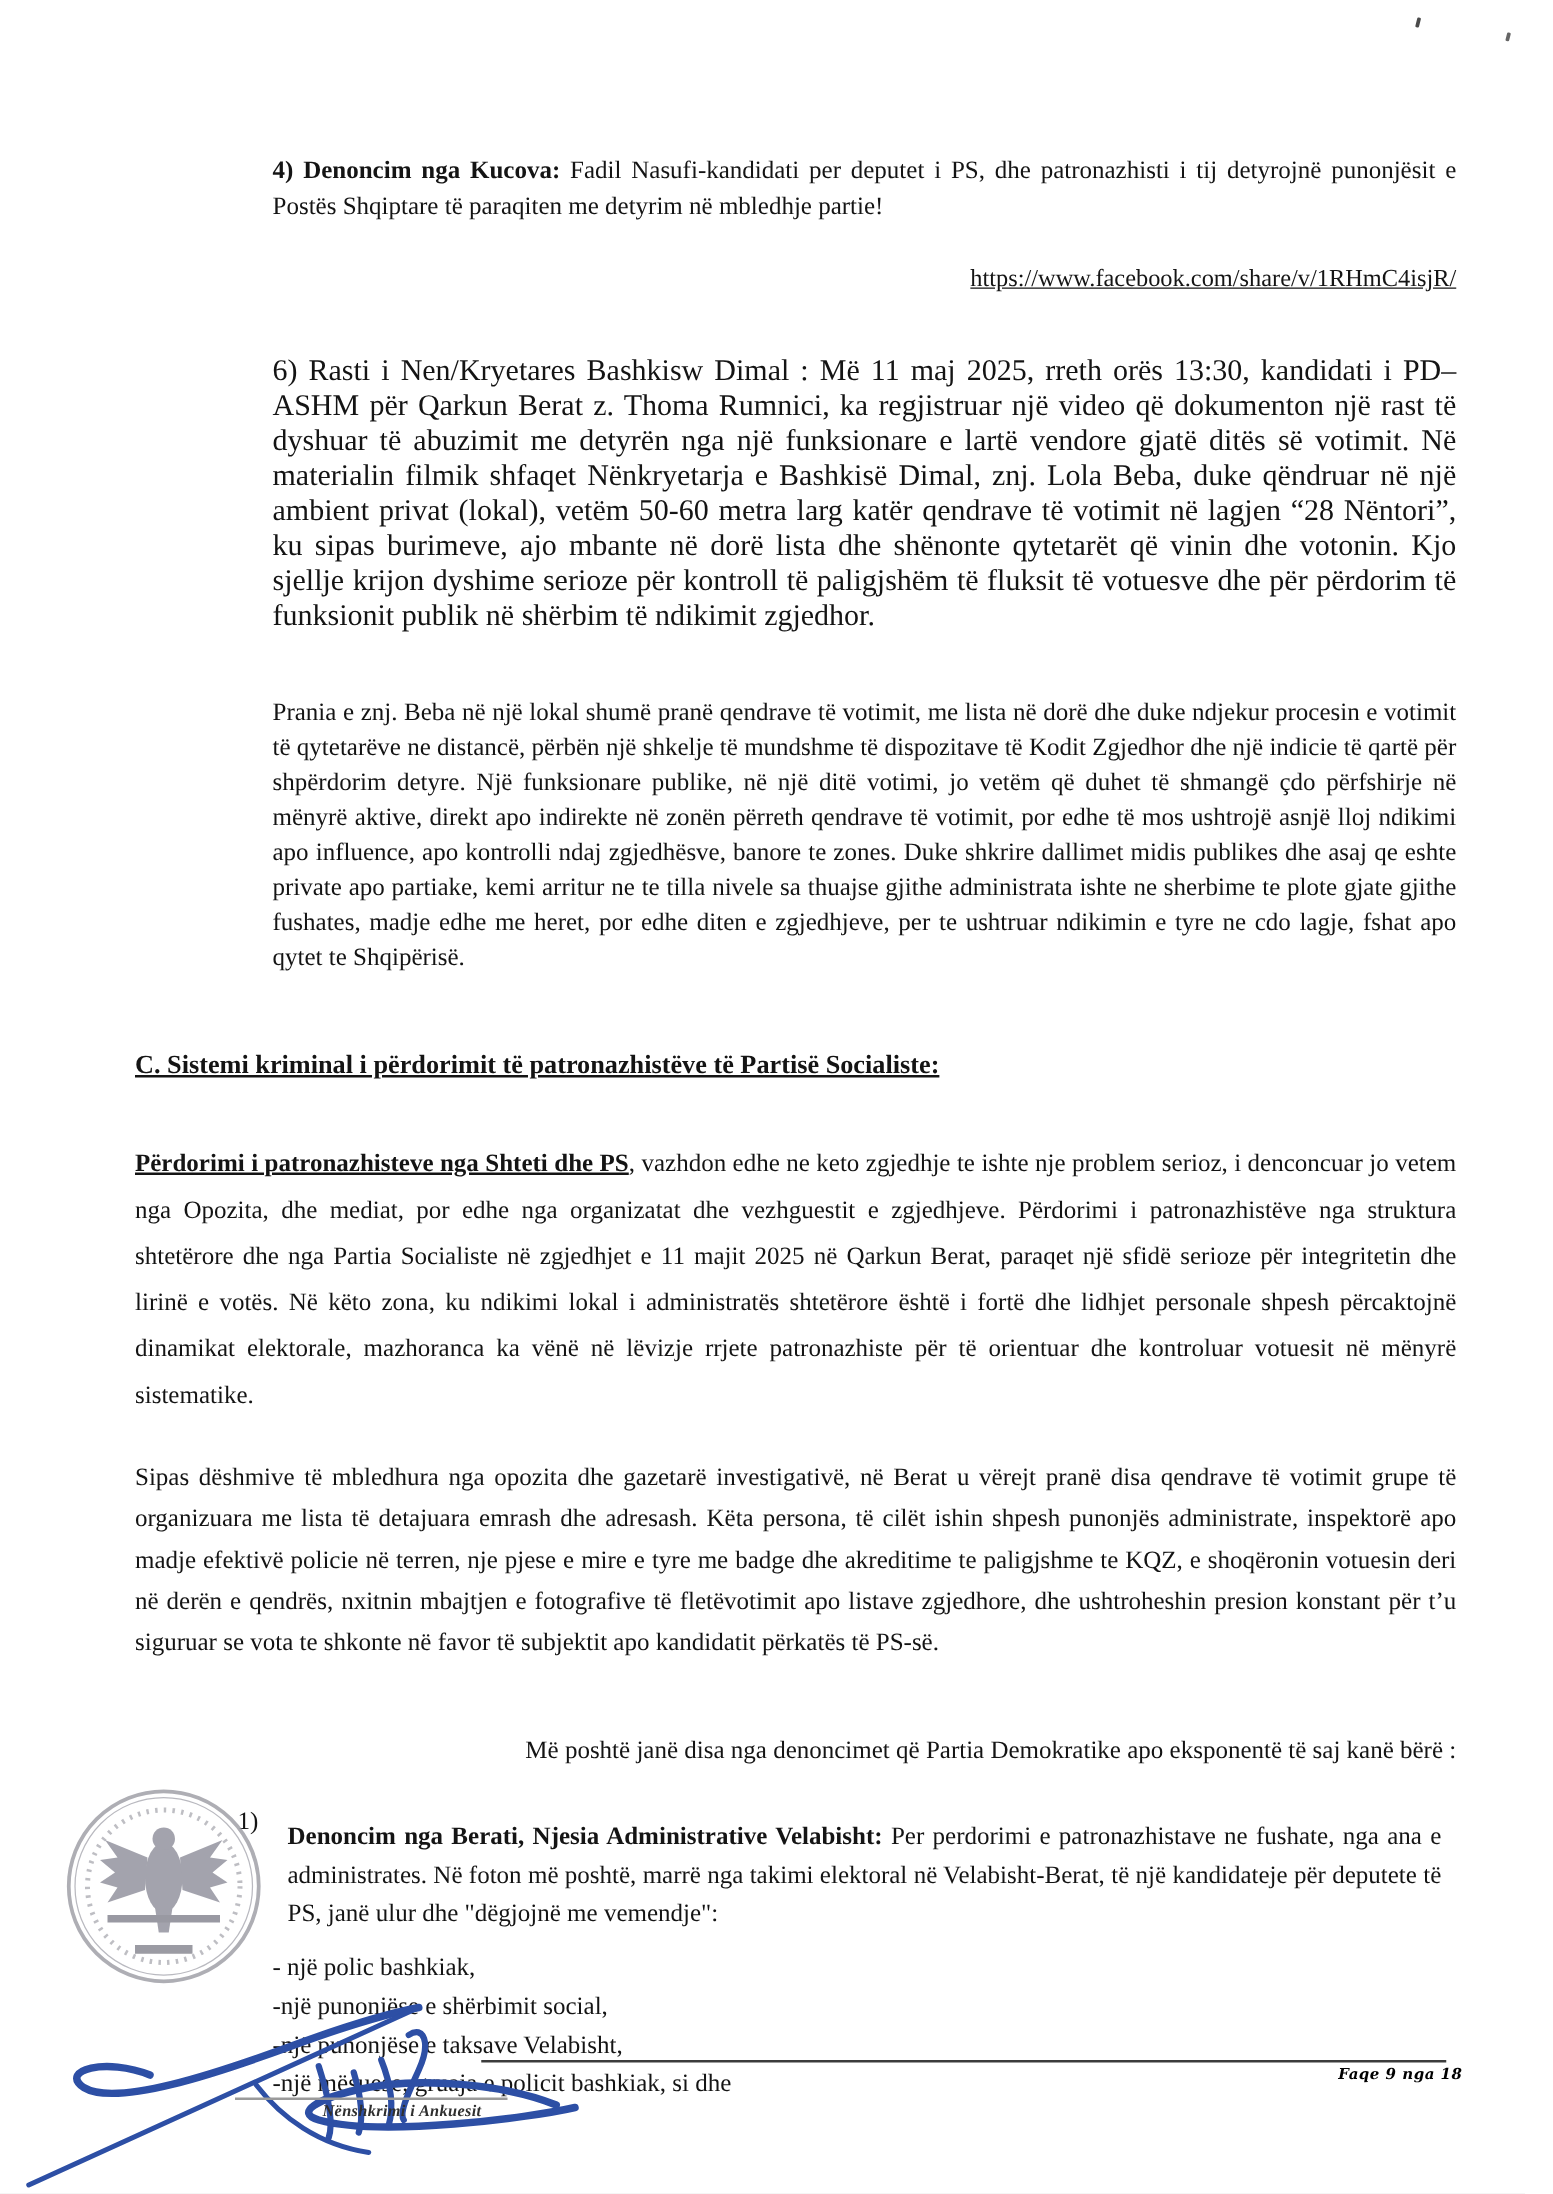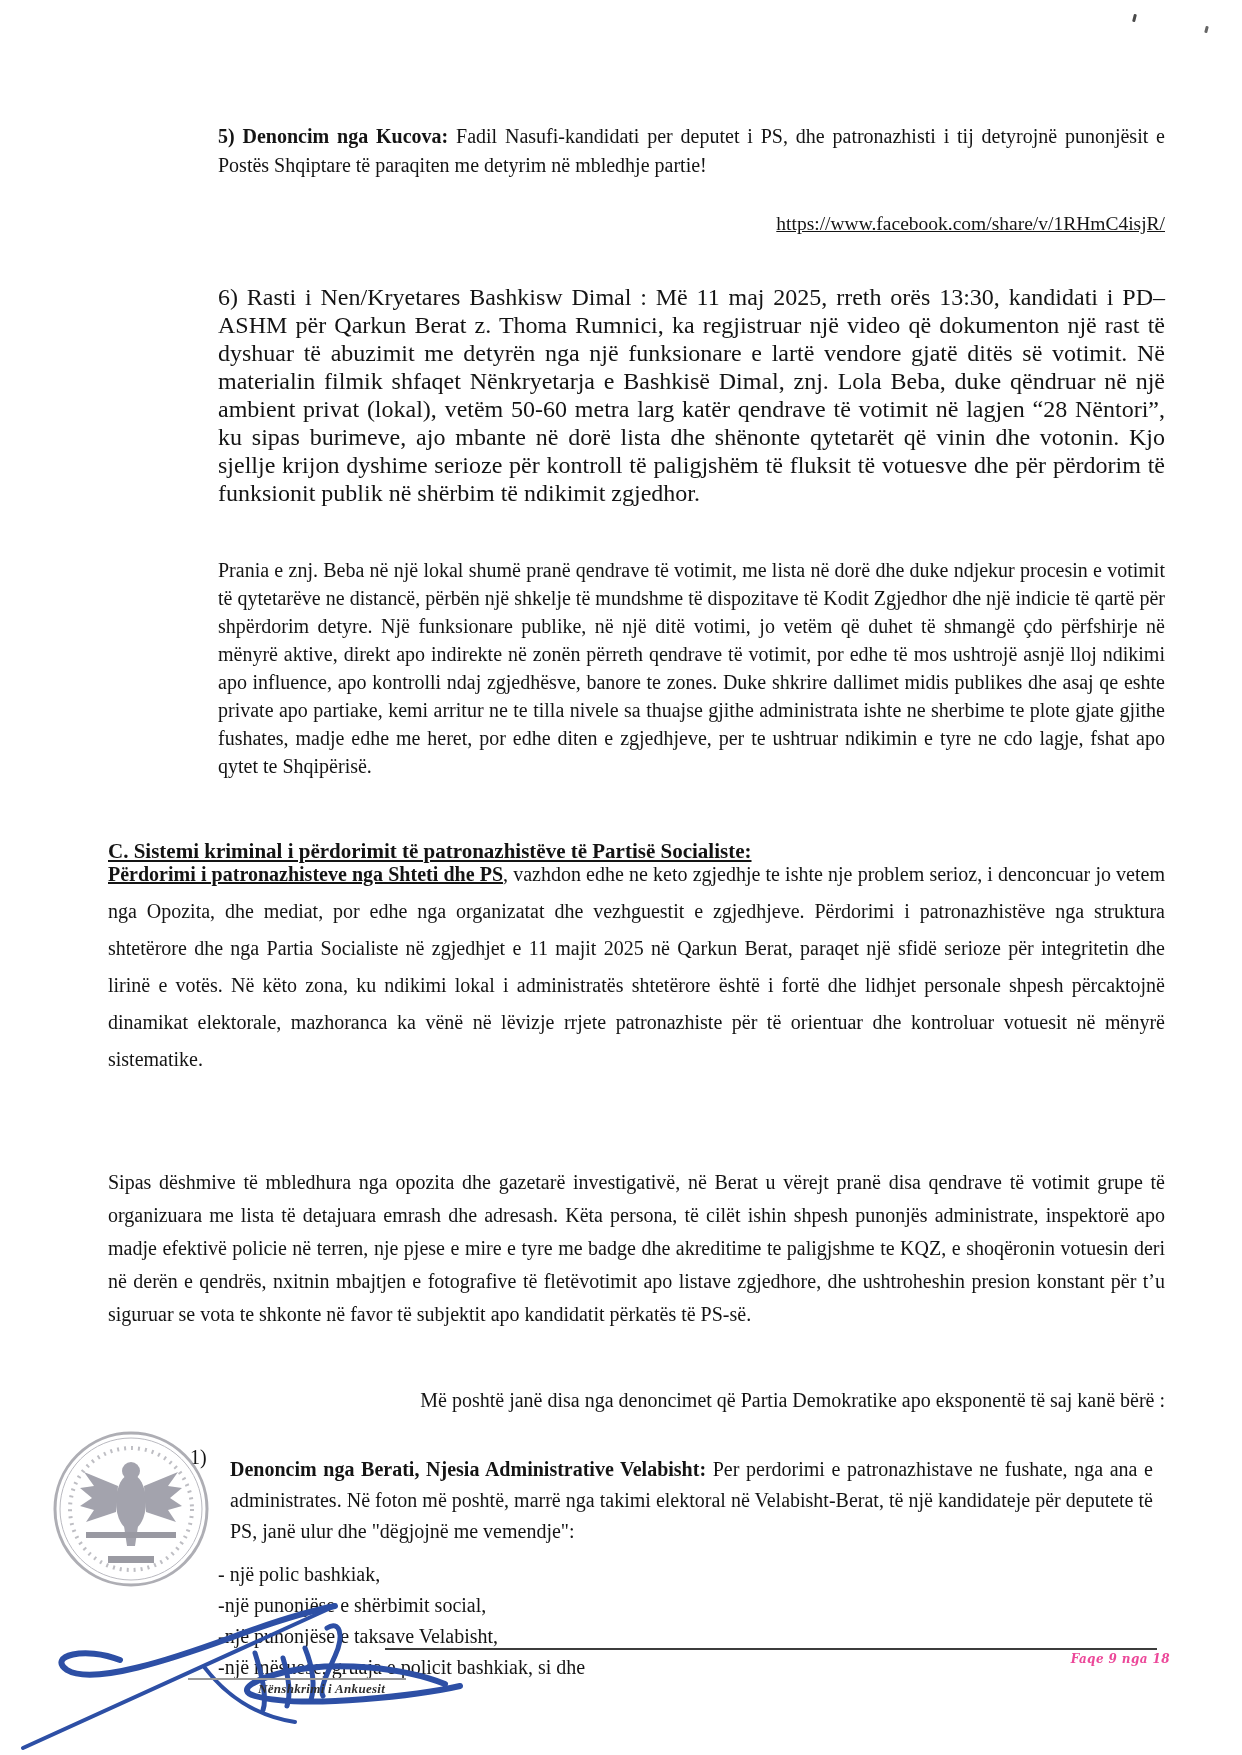--- a/index.html
+++ b/index.html
@@ -22,58 +22,58 @@
   #p5{top:122px;left:218px;width:947px;font-size:20px;line-height:29px;}
   #p5-date{top:180px;left:218px;width:947px;font-size:20px;line-height:29px;text-align:left;}
   #p5-link{top:209px;left:218px;width:947px;font-size:19.5px;line-height:29px;text-align:right;}
   a.doc-link{color:#151515;text-decoration:underline;}
 
   #p6{top:283px;left:218px;width:947px;font-size:24px;line-height:28px;}
   #prania{top:556px;left:218px;width:947px;font-size:20px;line-height:28px;}
 
   
   #headC{top:836px;left:108px;width:1057px;font-size:21px;line-height:30px;font-weight:bold;text-decoration:underline;text-align:left;}
-  #perdorimi{top:856px;left:108px;width:1057px;font-size:20px;line-height:37px;}
+  #perdorimi{top:913px;left:108px;width:1057px;font-size:20px;line-height:37px;}
   #sipas{top:1166px;left:108px;width:1057px;font-size:20px;line-height:33px;}
   #intro{top:1386px;left:155px;width:1010px;font-size:20px;line-height:29px;text-align:right;}
 
   
   #item1{top:1442px;left:190px;width:975px;display:flex;font-size:20px;line-height:31px;}
   #item1 .num{flex:none;width:28px;text-align:left;}
   #item1 .body1{flex:1;}
   #item1 .jtext{text-align:justify;margin:12px;}
   #item1 .list-line{text-align:left;}
 
   
   .speck{background:#4a4a4a;border-radius:1px;}
   #speck1{top:14px;left:1133px;width:3px;height:8px;transform:rotate(14deg);}
   #speck2{top:26px;left:1205px;width:3px;height:7px;transform:rotate(14deg);opacity:.85;}
 
   
   #footer-line{top:1648px;left:385px;width:772px;height:2px;background:#3c3c3c;}
   #footer-label{top:1652px;left:1005px;width:165px;text-align:right;
     font-family:"DejaVu Serif",serif;font-style:italic;font-weight:bold;
-    font-size:12px;color:#ec4899;letter-spacing:.4px;}
+    font-size:12px;color:#000000;letter-spacing:.4px;}
 
   
   #sig-grayline{top:1678px;left:188px;width:218px;height:2px;background:#9a9a9a;}
   #sig-caption{top:1681px;left:258px;font-size:13px;color:#2f2f2f;
     font-weight:bold;font-style:italic;letter-spacing:.3px;}
   #signature-svg{top:1598px;left:5px;}
   #stamp{top:1428px;left:50px;width:162px;height:162px;opacity:.8;}
 </style>
 </head>
 <body>
 
 <div class="page">
 
   <span class="abs speck" id="speck1"></span>
   <span class="abs speck" id="speck2"></span>
 
-  <p class="abs para" id="p5"><span class="b">5) Denoncim nga Kucova:</span><span> Fadil Nasufi-kandidati per deputet i PS,  dhe patronazhisti i tij detyrojnë punonjësit e Postës Shqiptare të paraqiten me detyrim në mbledhje partie!</span></p>
+  <p class="abs para" id="p5"><span class="b">4) Denoncim nga Kucova:</span><span> Fadil Nasufi-kandidati per deputet i PS,  dhe patronazhisti i tij detyrojnë punonjësit e Postës Shqiptare të paraqiten me detyrim në mbledhje partie!</span></p>
 
 
   <p class="abs para" id="p5-link"><a class="doc-link" href="#">https://www.facebook.com/share/v/1RHmC4isjR/</a></p>
 
   <p class="abs para" id="p6">6) Rasti i Nen/Kryetares Bashkisw Dimal : Më 11 maj 2025, rreth orës 13:30, kandidati i PD–ASHM për Qarkun Berat z. Thoma Rumnici, ka regjistruar një video që dokumenton një rast të dyshuar të abuzimit me detyrën nga një funksionare e lartë vendore gjatë ditës së votimit. Në materialin filmik shfaqet Nënkryetarja e Bashkisë Dimal, znj. Lola Beba, duke qëndruar në një ambient privat (lokal), vetëm 50-60 metra larg katër qendrave të votimit në lagjen “28 Nëntori”, ku sipas burimeve, ajo mbante në dorë lista dhe shënonte qytetarët që vinin dhe votonin. Kjo sjellje krijon dyshime serioze për kontroll të paligjshëm të fluksit të votuesve dhe për përdorim të funksionit publik në shërbim të ndikimit zgjedhor.</p>
 
   <p class="abs para" id="prania">Prania e znj. Beba në një lokal shumë pranë qendrave të votimit, me lista në dorë dhe duke ndjekur procesin e votimit të qytetarëve ne distancë, përbën një shkelje të mundshme të dispozitave të Kodit Zgjedhor dhe një indicie të qartë për shpërdorim detyre. Një funksionare publike, në një ditë votimi, jo vetëm që duhet të shmangë çdo përfshirje në mënyrë aktive, direkt apo indirekte në zonën përreth qendrave të votimit, por edhe të mos ushtrojë asnjë lloj ndikimi apo influence, apo kontrolli ndaj zgjedhësve, banore te zones. Duke shkrire dallimet midis publikes dhe asaj qe eshte private apo partiake, kemi arritur ne te tilla nivele sa thuajse gjithe administrata ishte ne sherbime te plote gjate gjithe fushates, madje edhe me heret, por edhe diten e zgjedhjeve, per te ushtruar ndikimin e tyre ne cdo lagje, fshat apo qytet te Shqipërisë.</p>
 
   <p class="abs para" id="headC">C. Sistemi kriminal i përdorimit të patronazhistëve të Partisë Socialiste:</p>
 

